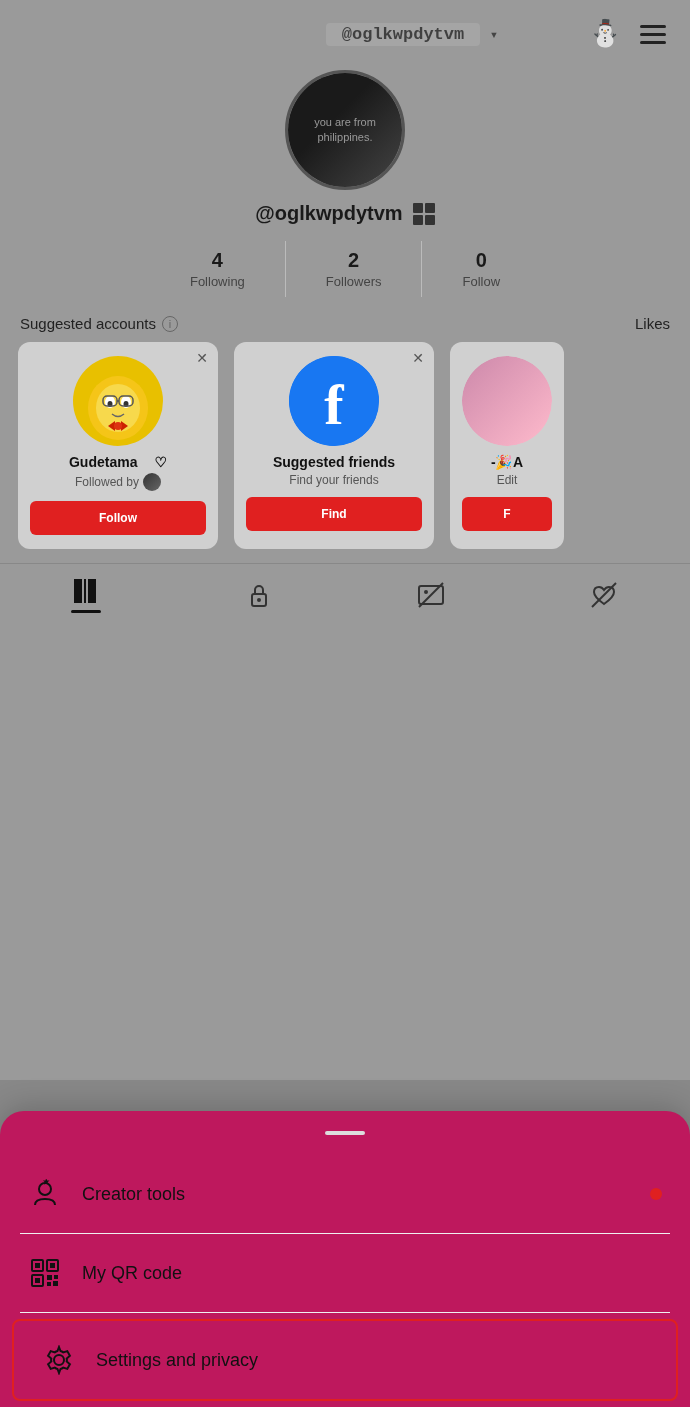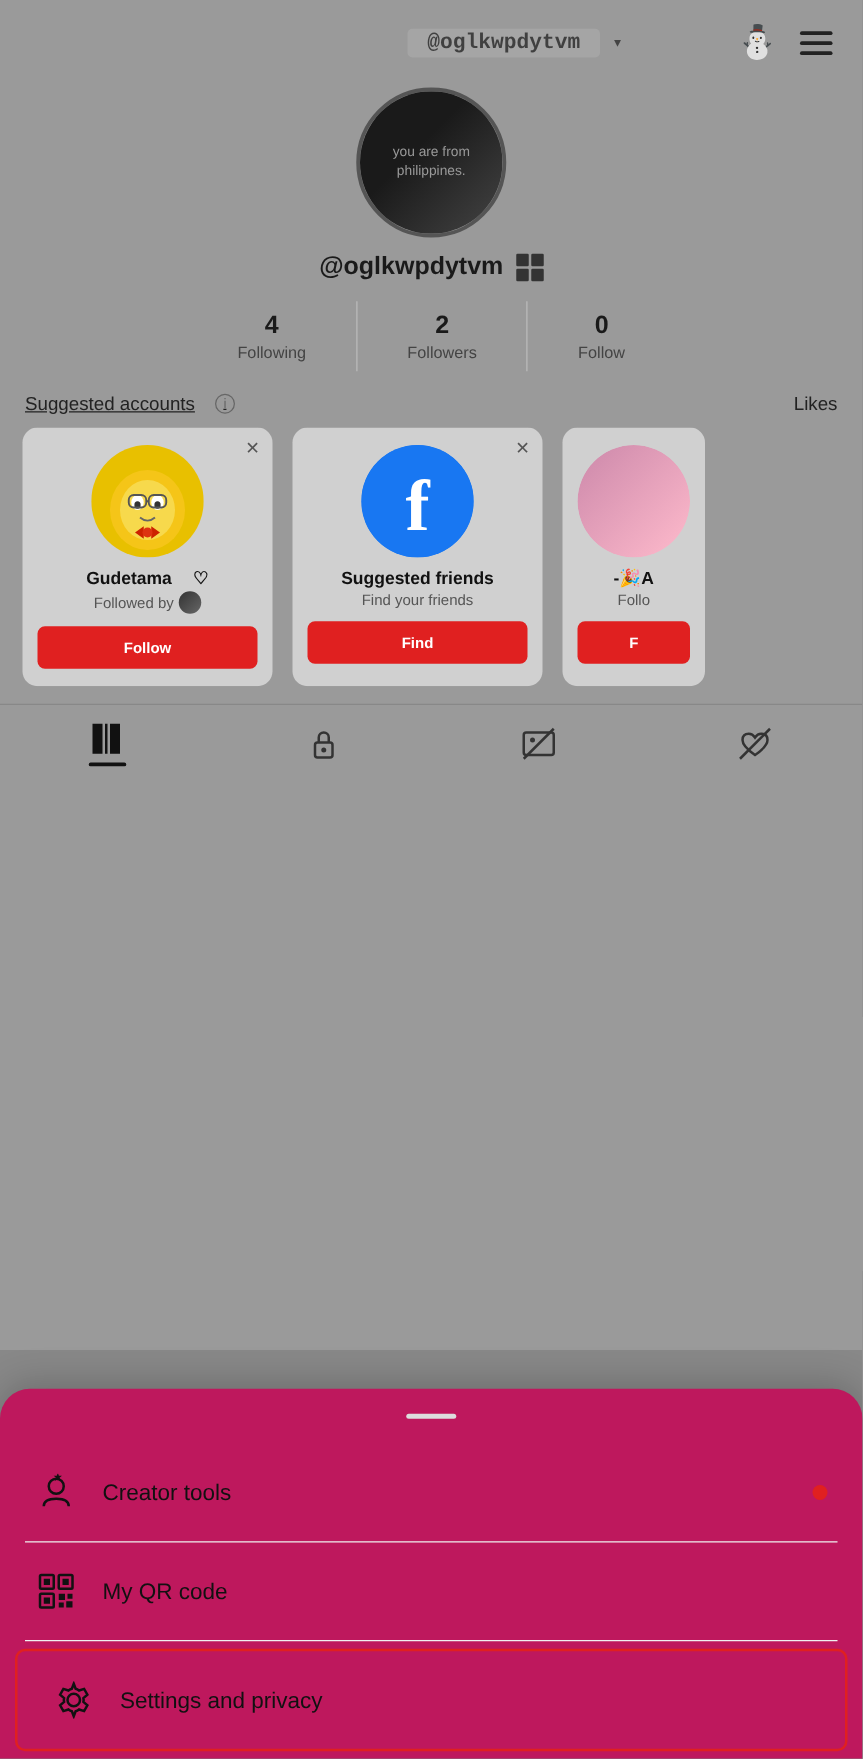--- a/index.html
+++ b/index.html
@@ -163,22 +163,22 @@
     .suggested-header {
       display: flex;
       justify-content: space-between;
       align-items: center;
       padding: 18px 20px 10px;
     }
     .suggested-title {
       font-size: 15px;
       color: #222;
       display: flex;
-      gap: 16px;
-      text-decoration: underline;
+      align-items: center;
+      gap: 6px;
     }
     .info-circle {
       width: 16px;
       height: 16px;
       border-radius: 50%;
       border: 1.5px solid #666;
       display: inline-flex;
       align-items: center;
       justify-content: center;
       font-size: 11px;
@@ -490,21 +490,21 @@
     </div>
 
     <div class="account-card" style="min-width:90px;overflow:hidden;">
       <div class="account-avatar">
         <div class="partial-avatar" style="background:linear-gradient(135deg,#cc88aa,#ffbbcc);width:90px;height:90px;border-radius:50%;"></div>
       </div>
       <div class="account-name" style="white-space:nowrap;overflow:hidden;">
         <span>-🎉A</span>
       </div>
       <div class="account-sub">
-        <span>Follo</span>
+        <span>Edit</span>
       </div>
       <button class="follow-btn">F</button>
     </div>
   </div>
 
   <div class="bottom-tabs" style="margin-top:14px;">
     <div class="tab-icon">
       <svg width="30" height="30" viewBox="0 0 30 30">
         <rect x="3" y="3" width="8" height="24" fill="#111"></rect>
         <rect x="13" y="3" width="2" height="24" fill="#111"></rect>

